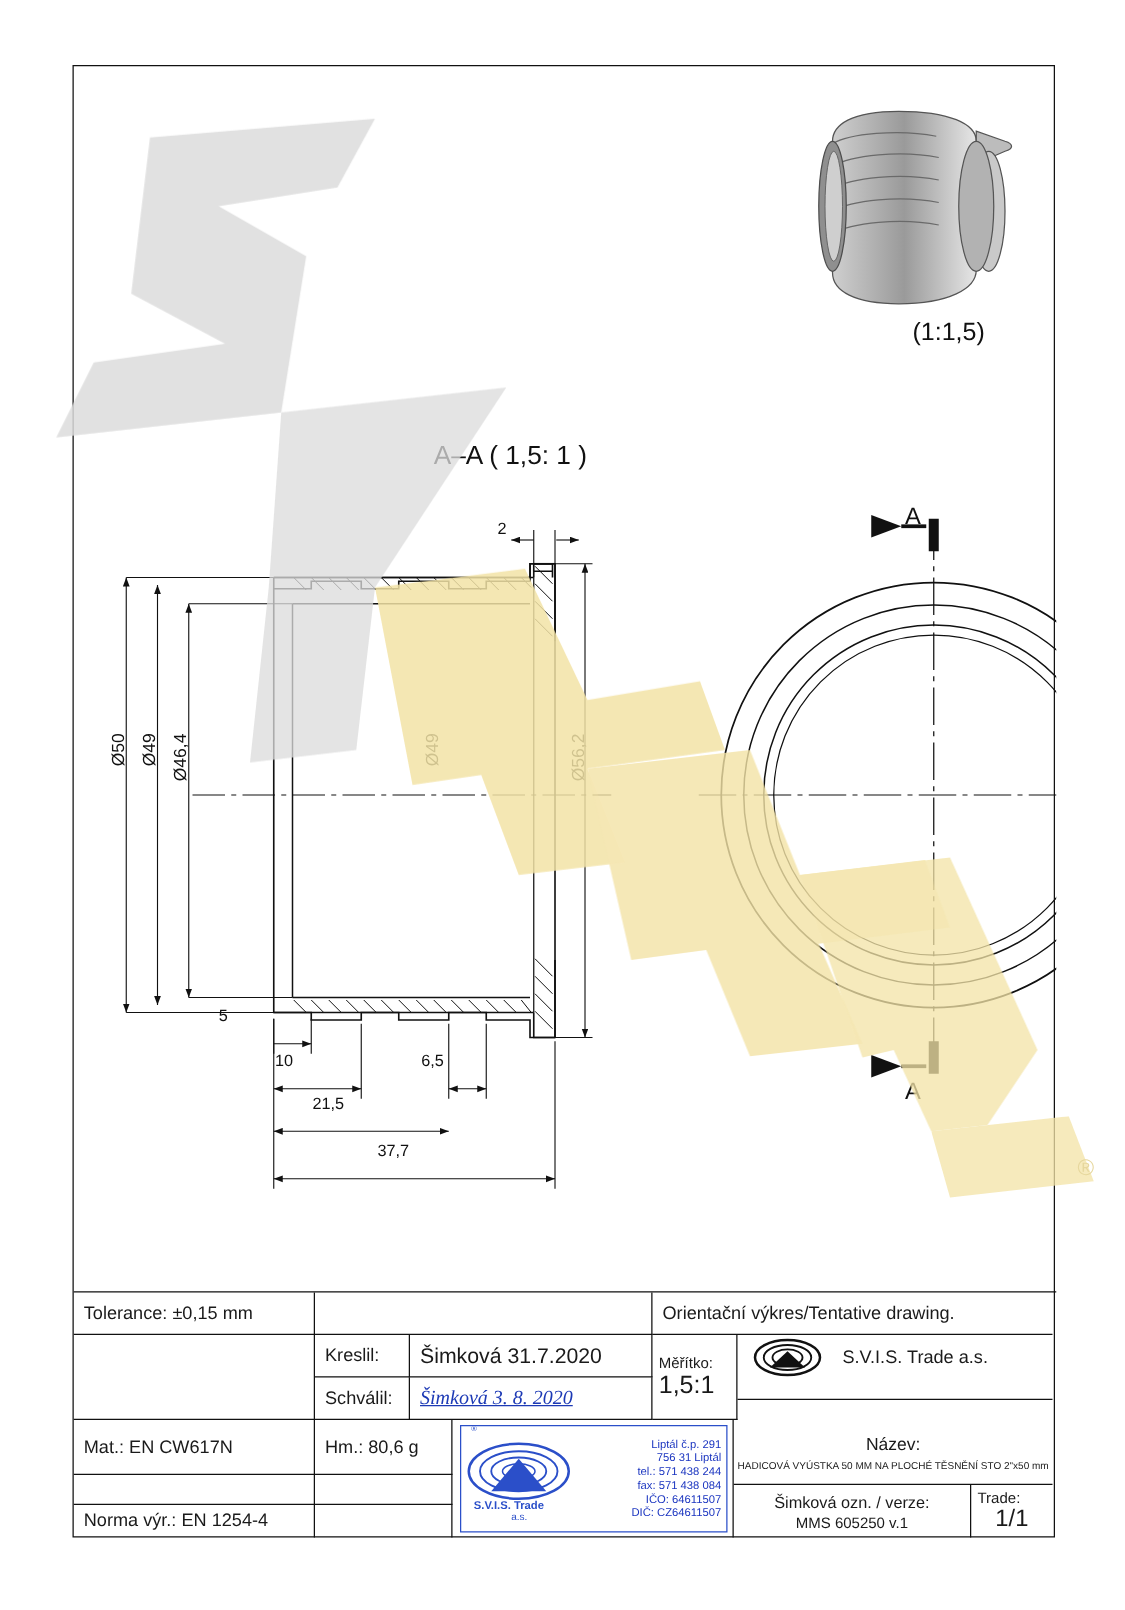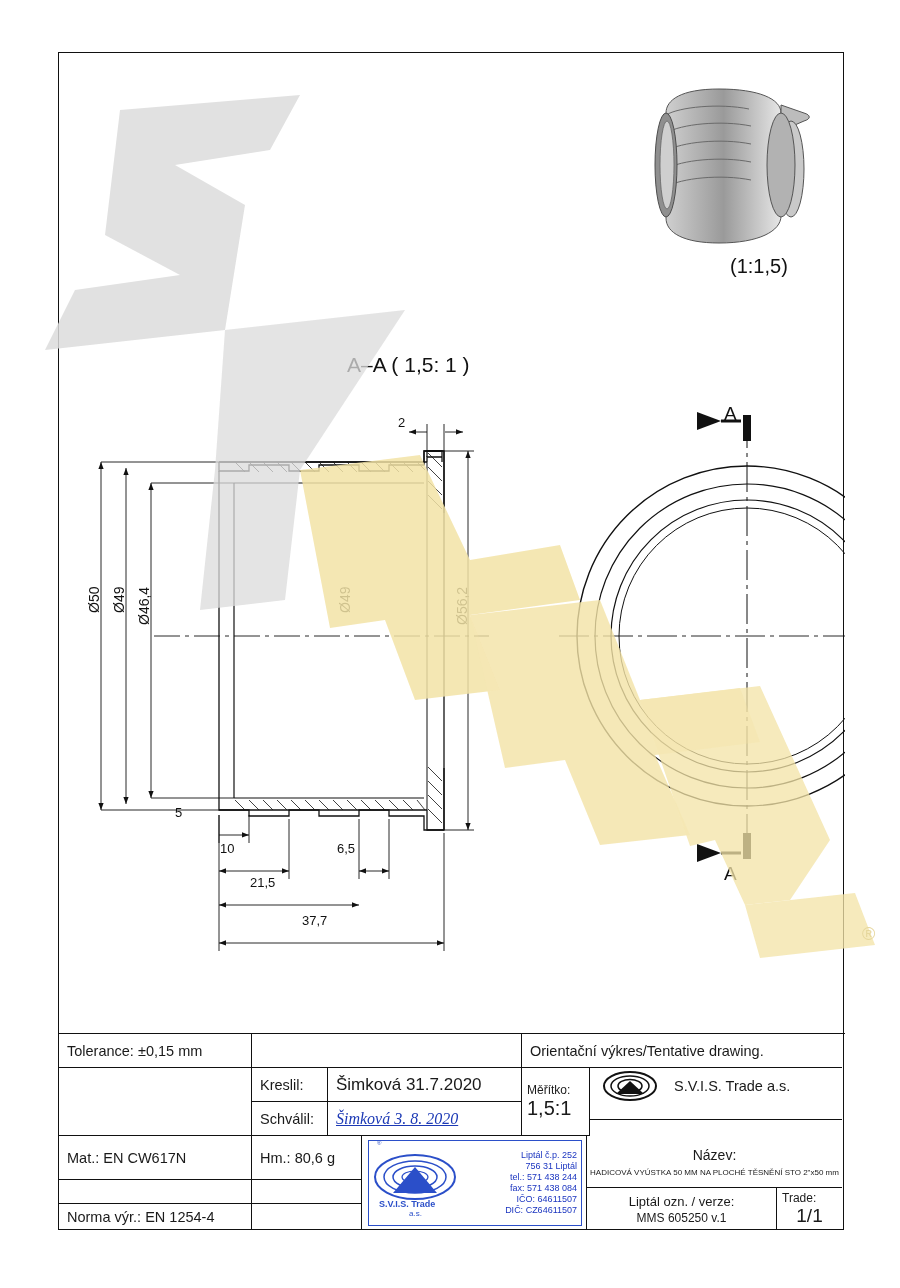--- a/index.html
+++ b/index.html
@@ -277,37 +277,37 @@
           <ellipse cx="44" cy="36" rx="40" ry="22" fill="none" stroke="#2b4fc9" stroke-width="2"></ellipse>
           <ellipse cx="44" cy="36" rx="31" ry="16" fill="none" stroke="#2b4fc9" stroke-width="1.5"></ellipse>
           <ellipse cx="44" cy="36" rx="22" ry="11" fill="none" stroke="#2b4fc9" stroke-width="1.5"></ellipse>
           <ellipse cx="44" cy="36" rx="13" ry="6" fill="none" stroke="#2b4fc9" stroke-width="1.2"></ellipse>
           <path d="M22 52 L44 26 L66 52 Z" fill="#2b4fc9"></path>
           <text x="6" y="4" font-size="6" fill="#2b4fc9" font-family="Liberation Sans, sans-serif">®</text>
           <text x="8" y="66" font-size="9" font-weight="bold" fill="#2b4fc9" font-family="Liberation Sans, sans-serif">S.V.I.S. Trade</text>
           <text x="38" y="75" font-size="8" fill="#2b4fc9" font-family="Liberation Sans, sans-serif">a.s.</text>
         </svg>
         <div style="flex:1;display:flex;flex-direction:column;justify-content:center;align-items:flex-end;padding-right:4px;line-height:11px;">
-          <span class="blue" style="font-size:9px;">Liptál č.p. 252</span>
+          <span class="blue" style="font-size:9px;">Liptál č.p. 291</span>
           <span class="blue" style="font-size:9px;">756 31 Liptál</span>
           <span class="blue" style="font-size:9px;">tel.: 571 438 244</span>
           <span class="blue" style="font-size:9px;">fax: 571 438 084</span>
           <span class="blue" style="font-size:9px;">IČO: 64611507</span>
           <span class="blue" style="font-size:9px;">DIČ: CZ64611507</span>
         </div>
       </div>
     </div>
 
     <div class="cell ctr" style="left:528px;top:102px;width:255px;height:52px;border-right:none;flex-direction:column;justify-content:center;">
       <span style="font-size:14px;">Název:</span>
       <span style="font-size:8px;margin-top:5px;">HADICOVÁ VYÚSTKA 50 MM NA PLOCHÉ TĚSNĚNÍ STO 2"x50 mm</span>
     </div>
 
     <div class="cell ctr" style="left:528px;top:154px;width:190px;height:42px;border-bottom:none;flex-direction:column;justify-content:center;">
-      <span style="font-size:13px;">Liptál ozn. / verze:</span>
+      <span style="font-size:13px;">Šimková ozn. / verze:</span>
       <span style="font-size:12px;margin-top:2px;">MMS 605250 v.1</span>
     </div>
     <div class="cell ctr" style="left:718px;top:154px;width:65px;height:42px;border-right:none;border-bottom:none;flex-direction:column;justify-content:center;">
       <span style="font-size:12px;align-self:flex-start;padding-left:5px;">Trade:</span>
       <span style="font-size:19px;">1/1</span>
     </div>
 
     <div class="cell" style="left:0;top:146px;width:193px;height:24px;"></div>
     <div class="cell" style="left:193px;top:146px;width:110px;height:24px;"></div>
     <div class="cell t" style="left:0;top:170px;width:193px;height:26px;border-bottom:none;">Norma výr.: EN 1254-4</div>

